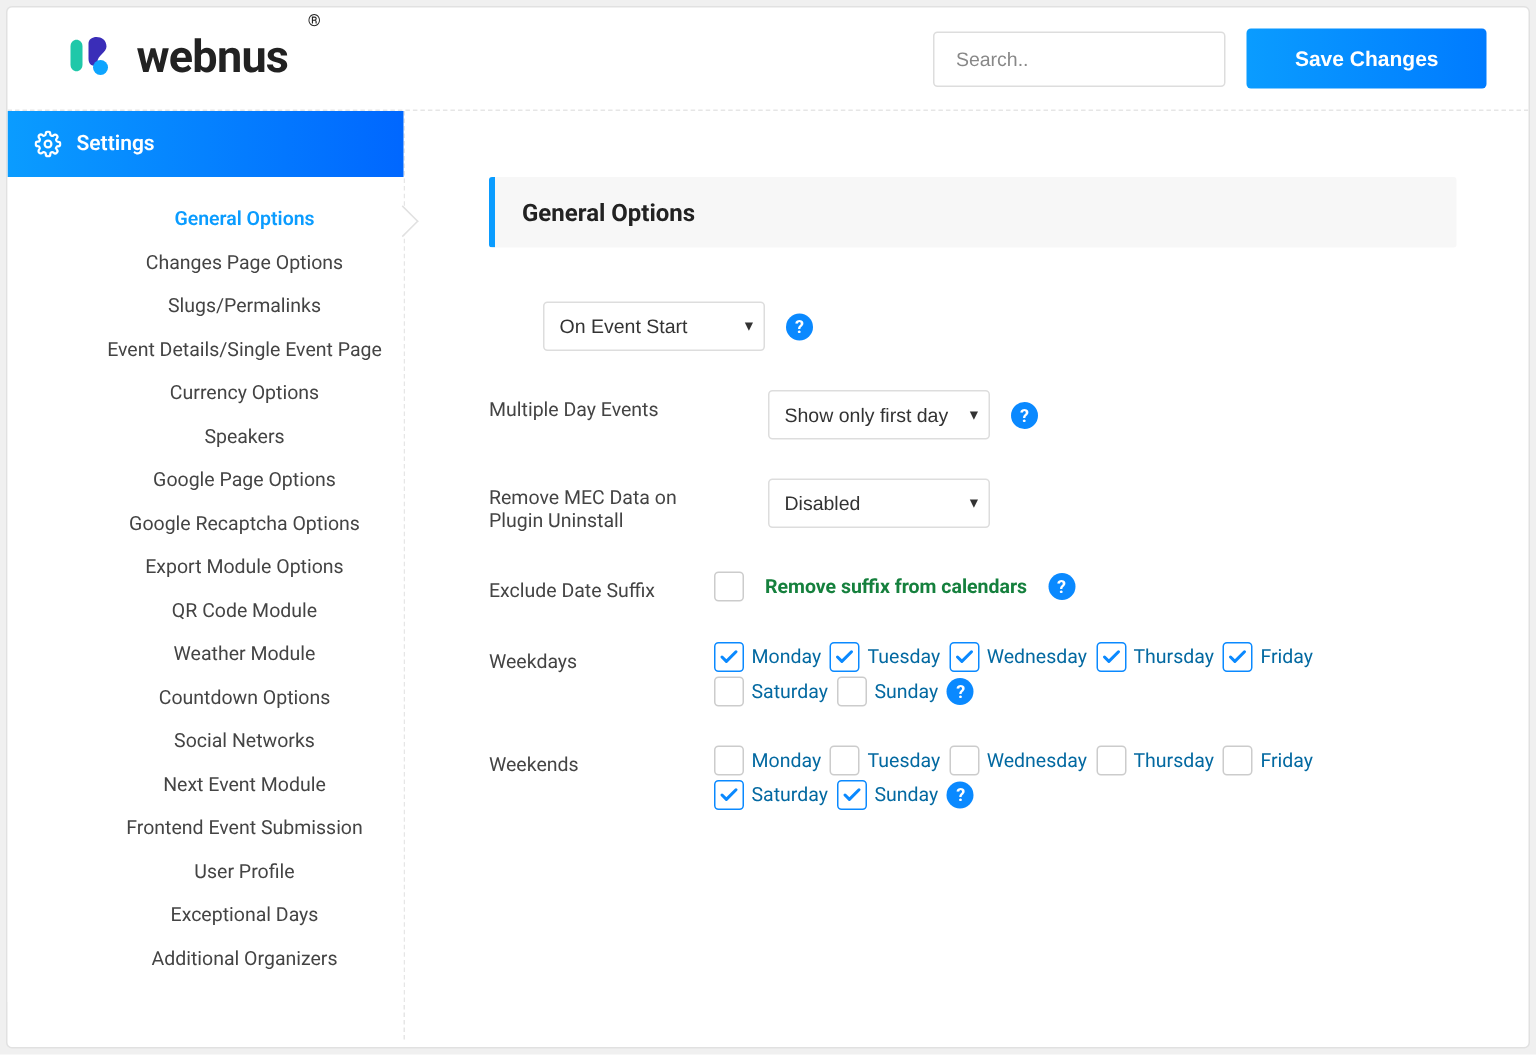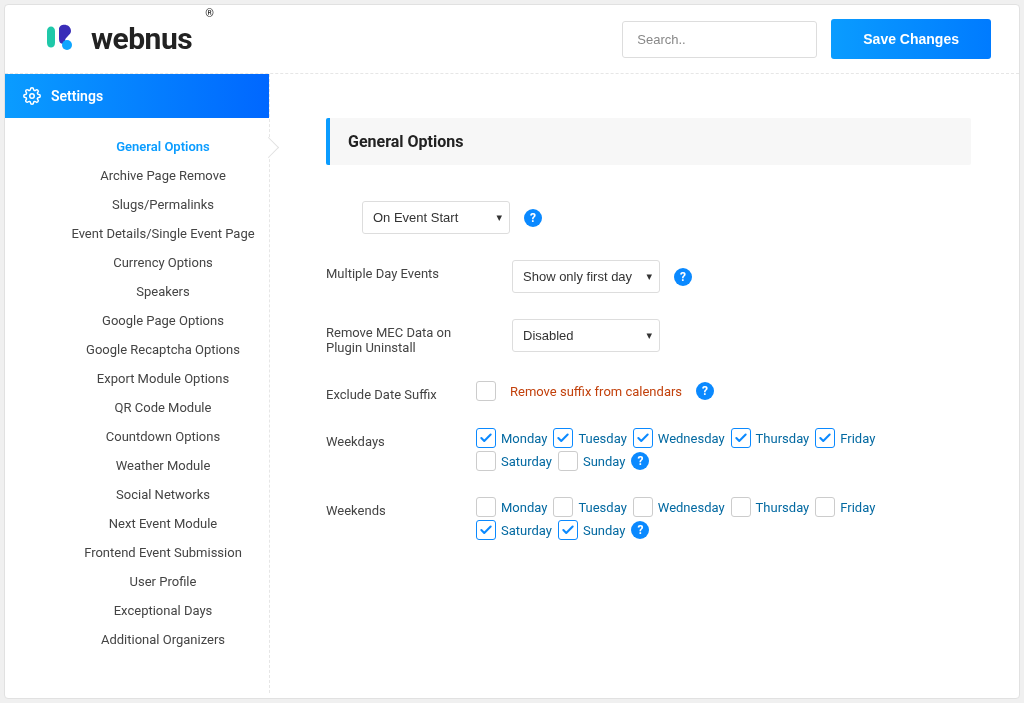--- a/index.html
+++ b/index.html
@@ -227,21 +227,22 @@
   .day-item {
     display: inline-flex;
     align-items: center;
     gap: 5px;
     margin-right: 2px;
     font-size: 13px;
     color: #0369a1;
   }
   .inline-label {
     font-size: 13px;
-    color: #c2410c;
+    color: #15803d;
+    font-weight: bold;
   }
 </style>
 </head>
 <body>
 
 <div class="page-wrapper">
   <div class="header">
     <div class="logo">
       <svg width="38" height="36" viewBox="0 0 38 36">
         <path d="M6 10 C6 4 14 4 14 10 L14 22 C14 28 6 28 6 22 Z" fill="#1fc8a9"></path>
@@ -263,31 +264,31 @@
         <span class="gear-icon">
           <svg viewBox="0 0 24 24" fill="none" stroke="white" stroke-width="2">
             <circle cx="12" cy="12" r="3"></circle>
             <path d="M19.4 15a1.7 1.7 0 0 0 .34 1.87l.06.06a2 2 0 1 1-2.83 2.83l-.06-.06a1.7 1.7 0 0 0-1.87-.34 1.7 1.7 0 0 0-1 1.56V21a2 2 0 1 1-4 0v-.09a1.7 1.7 0 0 0-1.11-1.56 1.7 1.7 0 0 0-1.87.34l-.06.06a2 2 0 1 1-2.83-2.83l.06-.06a1.7 1.7 0 0 0 .34-1.87 1.7 1.7 0 0 0-1.56-1H3a2 2 0 1 1 0-4h.09a1.7 1.7 0 0 0 1.56-1.11 1.7 1.7 0 0 0-.34-1.87l-.06-.06a2 2 0 1 1 2.83-2.83l.06.06a1.7 1.7 0 0 0 1.87.34H9a1.7 1.7 0 0 0 1-1.56V3a2 2 0 1 1 4 0v.09a1.7 1.7 0 0 0 1 1.56 1.7 1.7 0 0 0 1.87-.34l.06-.06a2 2 0 1 1 2.83 2.83l-.06.06a1.7 1.7 0 0 0-.34 1.87V9a1.7 1.7 0 0 0 1.56 1H21a2 2 0 1 1 0 4h-.09a1.7 1.7 0 0 0-1.56 1z"></path>
           </svg>
         </span>
         <span>Settings</span>
       </div>
       <ul class="sidebar-menu" id="sidebar-menu">
           <li class="sidebar-item active">General Options</li>
-          <li class="sidebar-item">Archive Page Remove</li>
+          <li class="sidebar-item">Changes Page Options</li>
           <li class="sidebar-item">Slugs/Permalinks</li>
           <li class="sidebar-item">Event Details/Single Event Page</li>
           <li class="sidebar-item">Currency Options</li>
           <li class="sidebar-item">Speakers</li>
           <li class="sidebar-item">Google Page Options</li>
           <li class="sidebar-item">Google Recaptcha Options</li>
           <li class="sidebar-item">Export Module Options</li>
           <li class="sidebar-item">QR Code Module</li>
+          <li class="sidebar-item">Weather Module</li>
           <li class="sidebar-item">Countdown Options</li>
-          <li class="sidebar-item">Weather Module</li>
           <li class="sidebar-item">Social Networks</li>
           <li class="sidebar-item">Next Event Module</li>
           <li class="sidebar-item">Frontend Event Submission</li>
           <li class="sidebar-item">User Profile</li>
           <li class="sidebar-item">Exceptional Days</li>
           <li class="sidebar-item">Additional Organizers</li>
         </ul>
     </aside>
 
     <main class="main">

